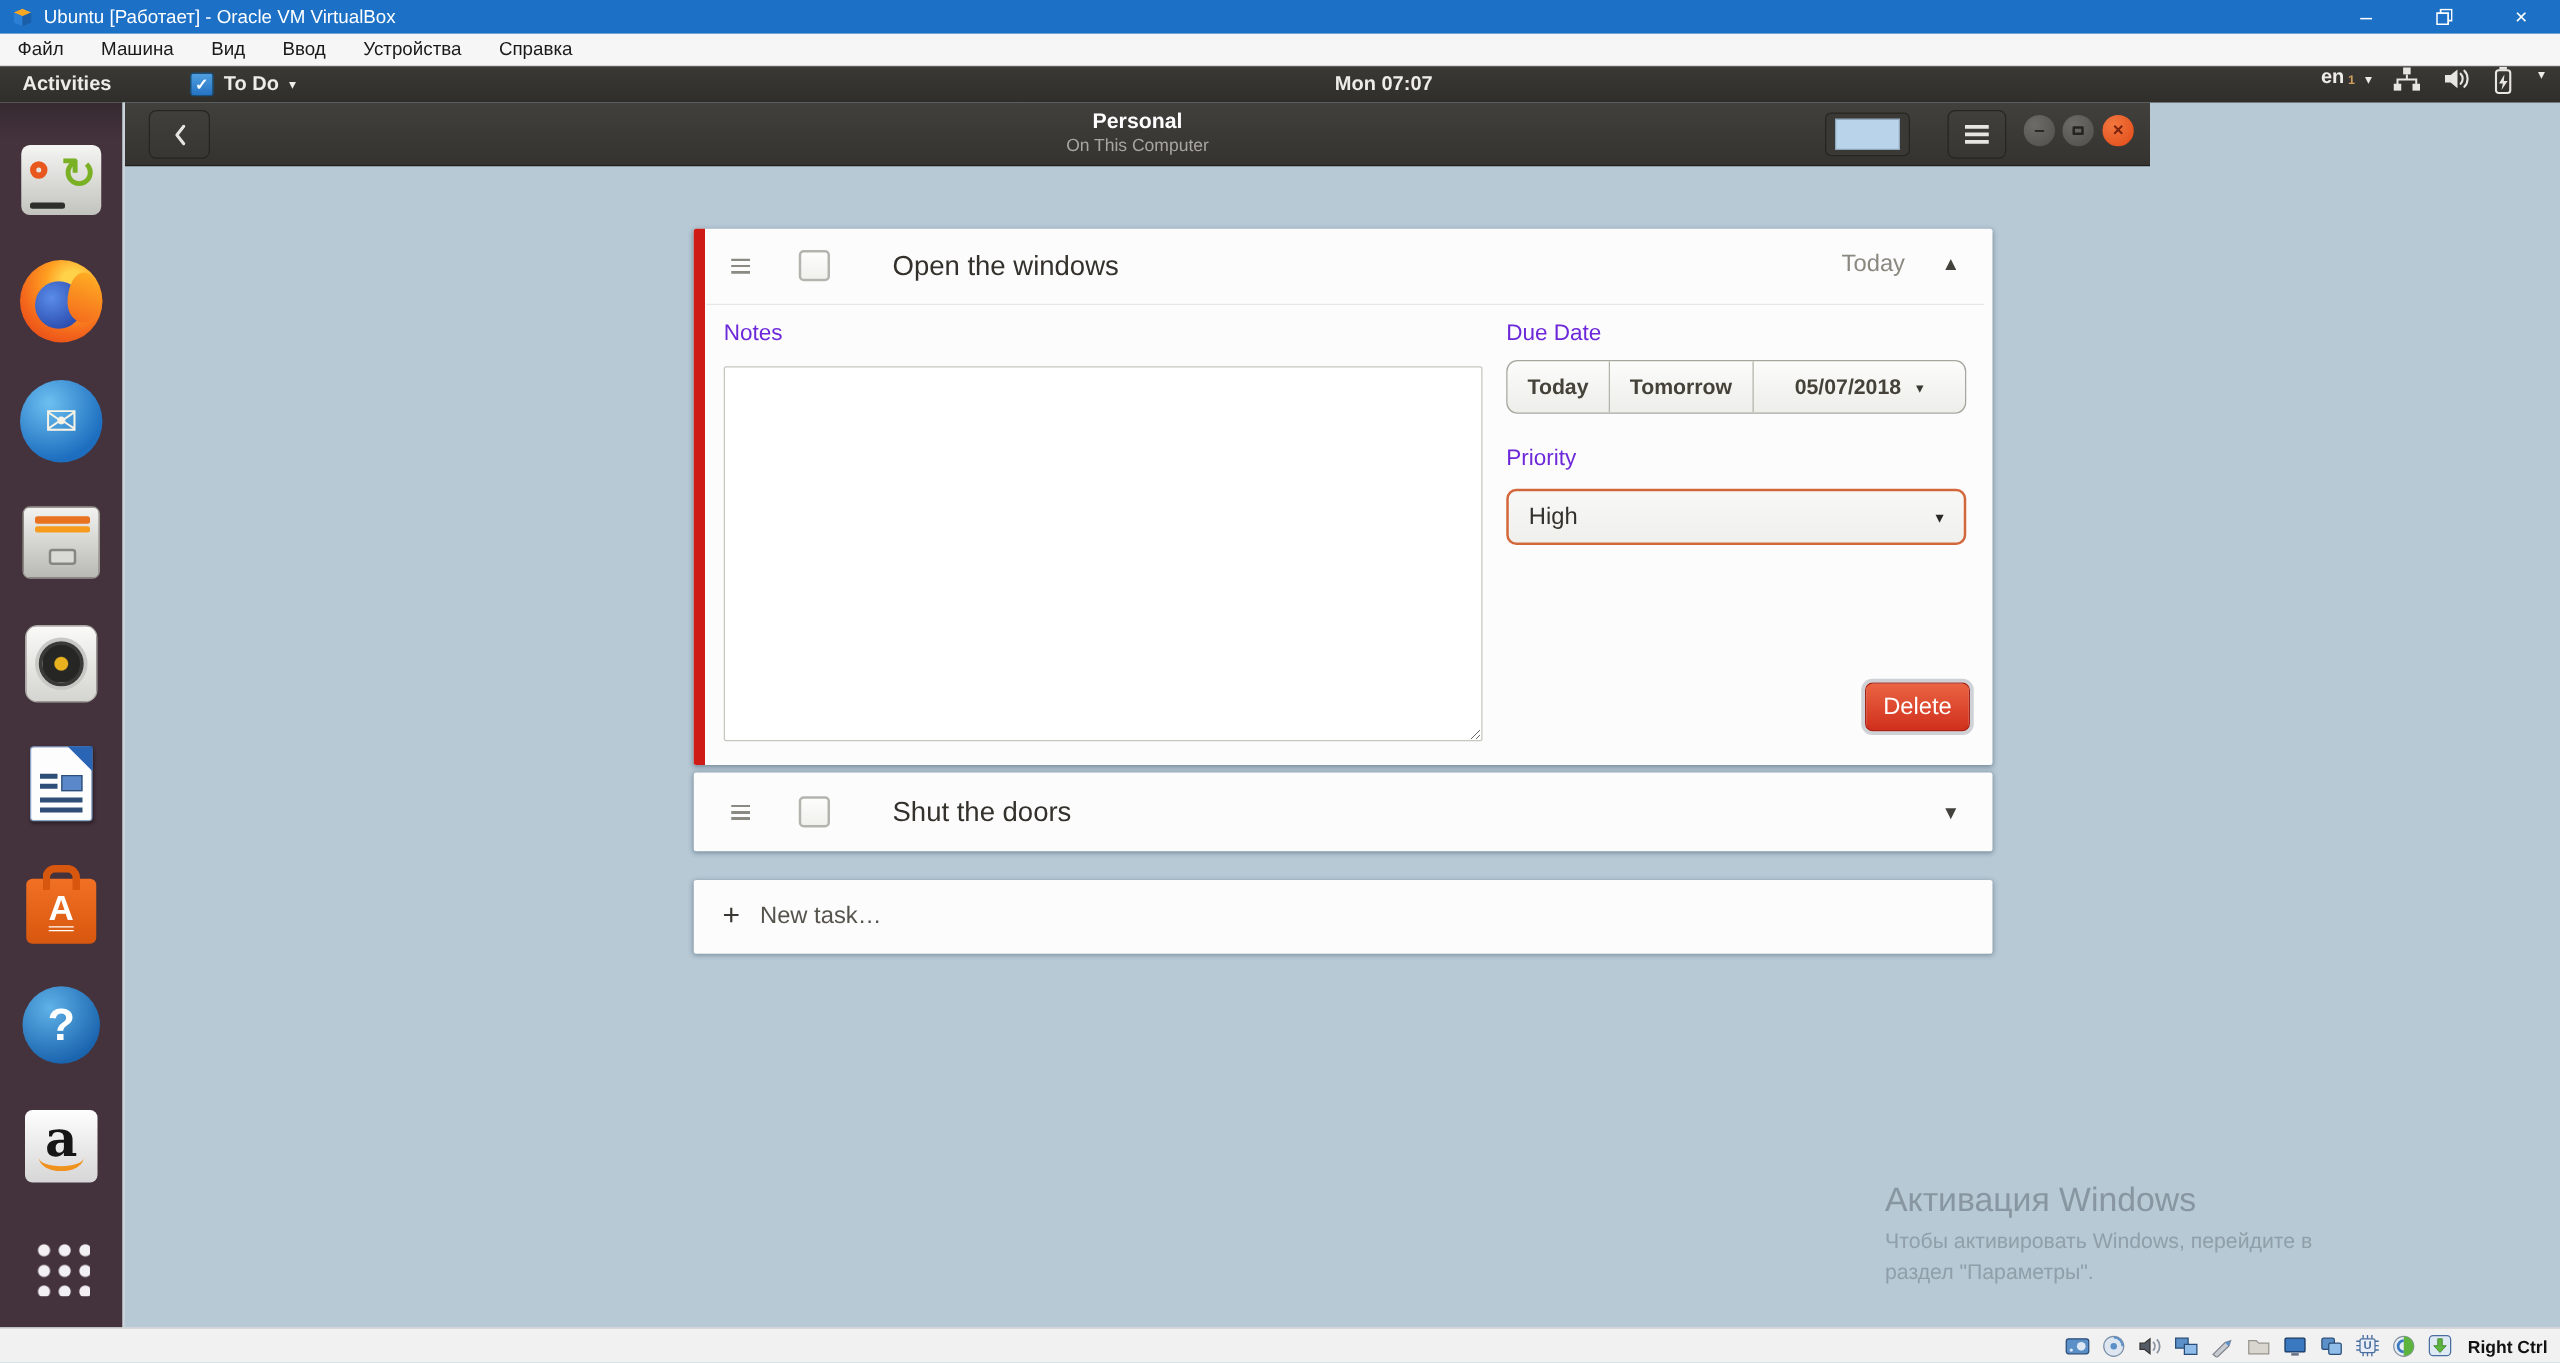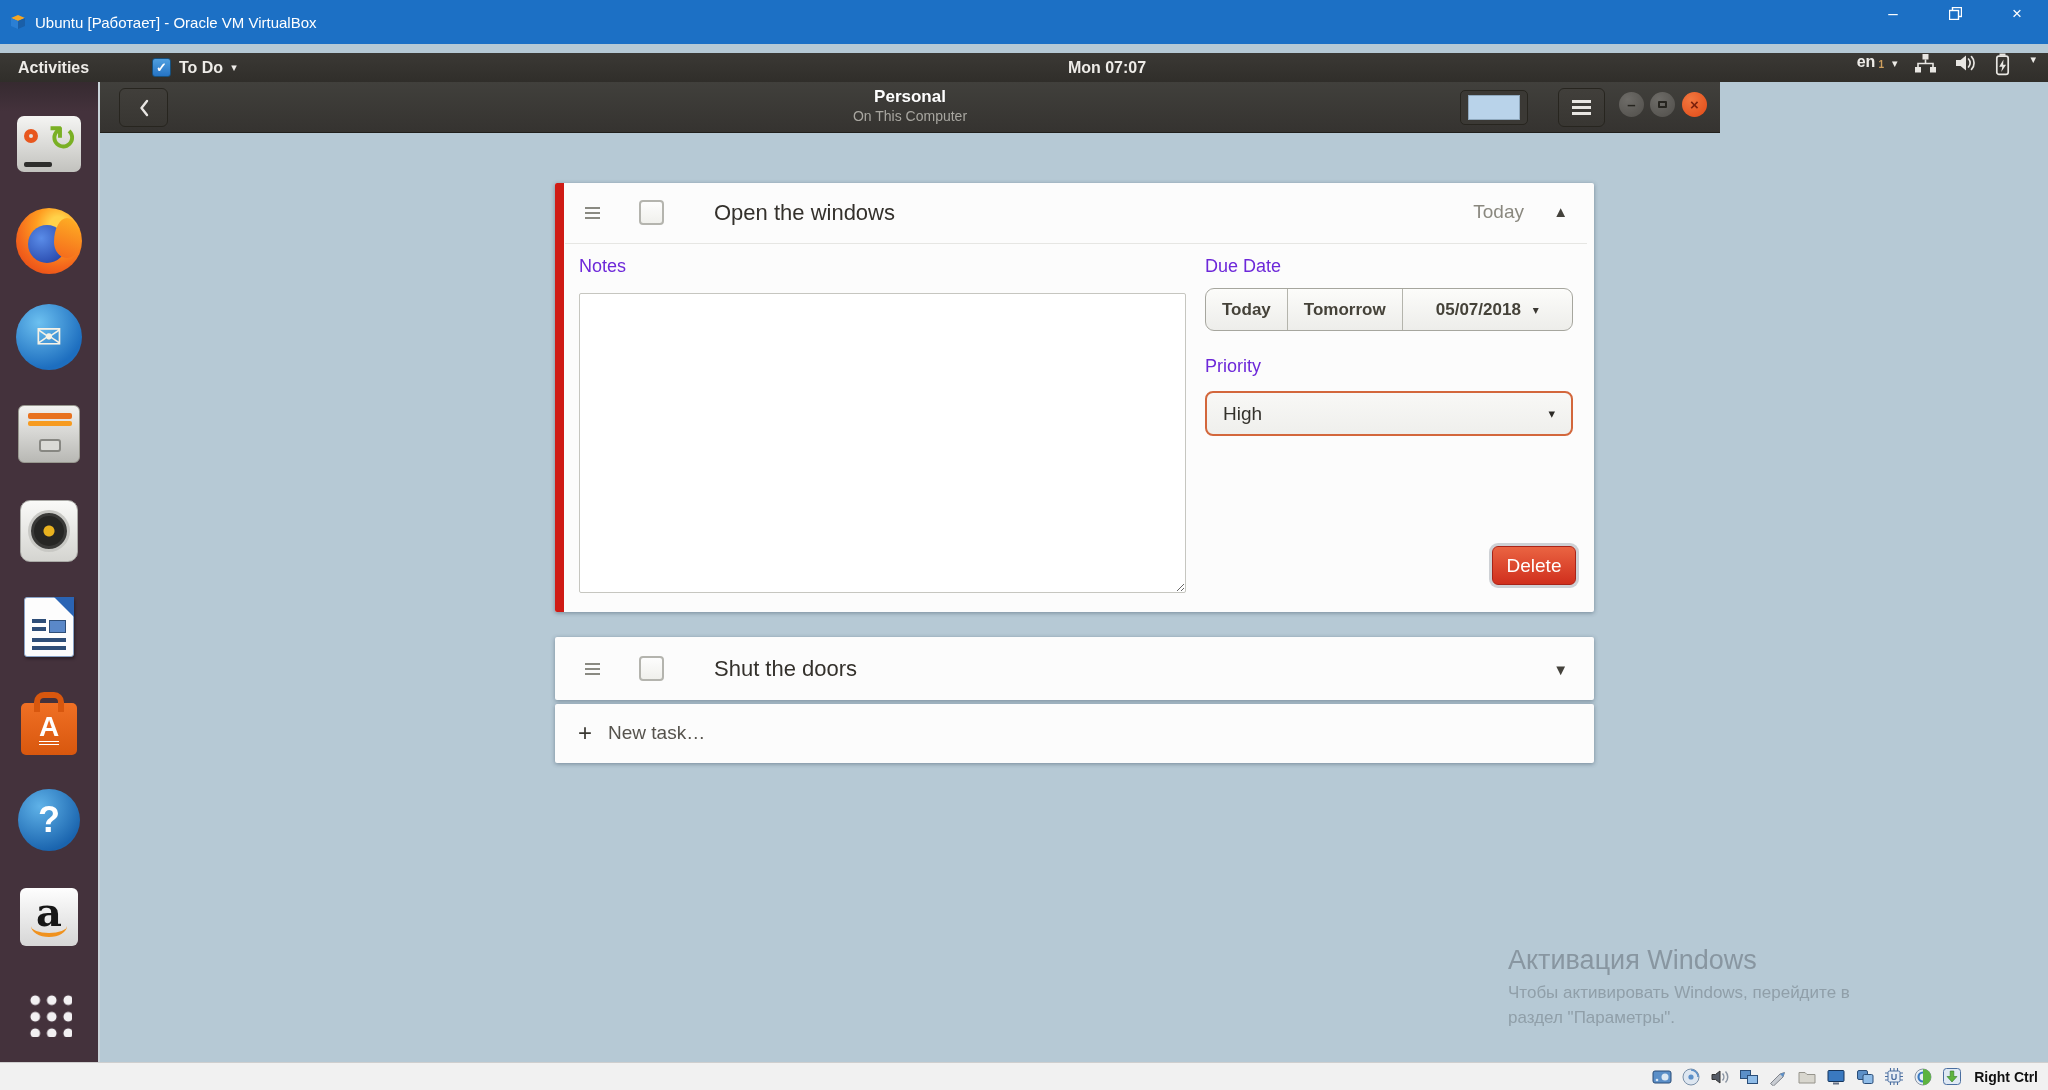--- a/index.html
+++ b/index.html
@@ -1,20 +1,20 @@
 <!DOCTYPE html>
 <html><head>
 <meta charset="utf-8">
 <style>
   * { margin:0; padding:0; box-sizing:border-box; }
   body { font-family:"Liberation Sans", sans-serif; }
   .screen { position:relative; width:2048px; height:1090px; background:#b6c9d5; overflow:hidden; }
 
   
-  .titlebar { position:absolute; left:0; top:0; width:2048px; height:44px; background:#1c70c5;
+  .titlebar { position:absolute; left:0; top:0; width:2048px; height:27px; background:#1c70c5;
     display:flex; align-items:center; color:#fff; font-size:15px; }
   .vbox-logo { margin:0 8px 0 9px; width:18px; height:18px; }
   .tb-btns { position:absolute; right:0; top:0; height:27px; display:flex; }
   .tb-btn { width:62px; height:27px; display:flex; align-items:center; justify-content:center;
     color:#fff; font-size:17px; }
   .menubar { position:absolute; left:0; top:27px; width:2048px; height:26px; background:#f6f6f6;
     border-bottom:1px solid #d8d8d8; display:flex; align-items:center; gap:30px; padding-left:14px;
     font-size:15px; color:#1a1a1a; }
   .menubar span { cursor:default; }
 
@@ -134,21 +134,21 @@
   .priority-label { left:650px; top:173px; }
   .priority-dd { position:absolute; left:650px; top:208px; width:368px; height:45px;
     border:2px solid #d3673c; border-radius:8px; background:linear-gradient(#f8f8f6,#efefec);
     display:flex; align-items:center; justify-content:space-between; padding:0 16px;
     font-size:19px; color:#34322c; font-weight:500; }
   .priority-dd .caret { color:#2c2a26; font-size:13px; }
   .delete-btn { position:absolute; right:18px; top:363px; width:84px; height:39px; border-radius:6px;
     background:linear-gradient(#ea6442,#d02f1d); border:1px solid #a82418;
     box-shadow:0 0 0 3px rgba(120,130,140,.35); color:#fff; font-size:19px;
     display:flex; align-items:center; justify-content:center; }
-  .card-shut { top:504px; height:63px; }
+  .card-shut { top:485px; height:63px; }
   .card-shut .task-title { top:19px; }
   .card-shut .row-arrow { top:24px; }
   .card-new { top:571px; height:59px; display:flex; align-items:center; }
   .plus { position:absolute; left:23px; top:15px; font-size:24px; color:#3a3832; font-weight:500; }
   .newtask-label { position:absolute; left:53px; top:18px; font-size:19px; color:#56534d; }
 
   
   .watermark { position:absolute; left:1408px; top:812px; cursor:default; }
   .wm-title { font-size:27px; color:rgba(125,138,148,.8); }
   .wm-line { font-size:17px; color:rgba(125,138,148,.68); margin-top:5px; line-height:1.45; }
@@ -176,20 +176,28 @@
       <div class="tb-btn">
         <svg width="13" height="13" viewBox="0 0 13 13">
           <rect x="3.5" y="0.5" width="9" height="9" fill="none" stroke="#fff" stroke-width="1.4"></rect>
           <rect x="0.5" y="3.5" width="9" height="9" fill="#1c70c5" stroke="#fff" stroke-width="1.4"></rect>
         </svg>
       </div>
       <div class="tb-btn">×</div>
     </div>
   </div>
 
+  <div class="menubar">
+    <span>Файл</span>
+    <span>Машина</span>
+    <span>Вид</span>
+    <span>Ввод</span>
+    <span>Устройства</span>
+    <span>Справка</span>
+  </div>
 
   <div class="topbar">
     <div class="activities">Activities</div>
     <div class="todo-menu">
       <span class="todo-appicon">✓</span>
       <span>To Do</span>
       <span class="caret">▾</span>
     </div>
     <div class="clock">Mon 07:07</div>
     <div class="tb-right">

